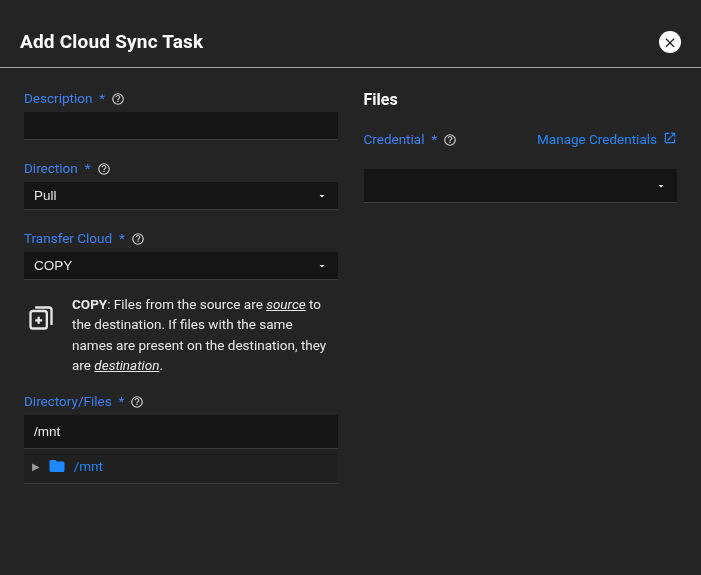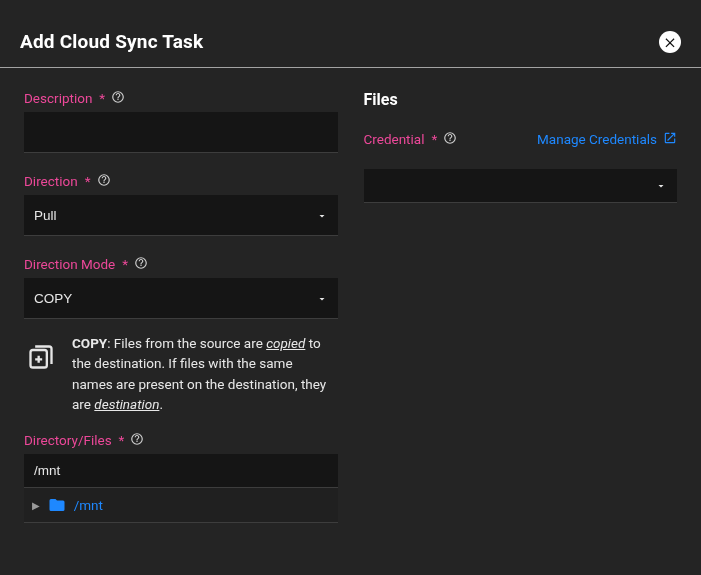--- a/index.html
+++ b/index.html
@@ -51,36 +51,36 @@
   .col { flex: 1; min-width: 0; }
   .section-title {
     font-size: 16px;
     font-weight: 700;
     color: #fff;
     margin-bottom: 22px;
   }
   .field { margin-bottom: 20px; }
   .field-label-row {
     display: flex;
-    align-items: flex-start;
+    align-items: flex-end;
     gap: 6px;
     margin-bottom: 6px;
     font-size: 13.5px;
-    color: #ec4899;
+    color: #3b82f6;
   }
   .field-label-row .req { margin-left: 1px; }
   .help-icon {
     width: 14px; height: 14px;
     display: inline-flex; align-items: center; justify-content: center;
     cursor: pointer;
   }
   .help-icon svg { width: 14px; height: 14px; }
   .input, .select {
     width: 100%;
-    height: 41px;
+    height: 28px;
     background: #151515;
     border: none;
     border-bottom: 1px solid #3d3d3d;
     color: #e6e6e6;
     font-size: 13.5px;
     padding: 0 10px;
     outline: none;
   }
   .select-wrap { position: relative; }
   .select-wrap .caret {
@@ -211,21 +211,21 @@
           <span class="caret">
             <svg width="12" height="12" viewBox="0 0 24 24">
                 <path fill="#e6e6e6" d="M7 10l5 5 5-5z"></path>
               </svg>
           </span>
         </div>
       </div>
 
       <div class="field" style="margin-bottom:10px">
         <div class="field-label-row">
-          <span>Direction Mode</span>
+          <span>Transfer Cloud</span>
           <span class="req">*</span>
           <span class="help-icon">
             <svg viewBox="0 0 24 24">
                 <circle cx="12" cy="12" r="9" fill="none" stroke="#cfcfcf" stroke-width="2"></circle>
                 <path fill="#cfcfcf" d="M11 17h2v-2h-2v2zm1-12c-2.2 0-4 1.8-4 4h2c0-1.1.9-2 2-2s2 .9 2 2c0 2-3 1.8-3 5h2c0-2.2 3-2.5 3-5 0-2.2-1.8-4-4-4z"></path>
               </svg>
           </span>
         </div>
         <div class="select-wrap">
           <input readonly="" class="select" value="COPY" style="">
@@ -239,21 +239,21 @@
 
       <div class="helptext">
         <div class="icon-col">
           <svg width="28" height="28" viewBox="0 0 24 24">
             <rect x="3" y="6" width="14" height="15" rx="2" fill="none" stroke="#e6e6e6" stroke-width="2"></rect>
             <path d="M7 3h12a2 2 0 0 1 2 2v13" fill="none" stroke="#e6e6e6" stroke-width="2"></path>
             <path d="M10 11v6M7 14h6" stroke="#e6e6e6" stroke-width="2"></path>
           </svg>
         </div>
         <div class="text-col">
-          <b>COPY</b><span>: Files from the source are </span><span class="underline-i">copied</span><span> to the destination. If files with the same names are present on the destination, they are </span><span class="underline-i">destination</span><span>.</span>
+          <b>COPY</b><span>: Files from the source are </span><span class="underline-i">source</span><span> to the destination. If files with the same names are present on the destination, they are </span><span class="underline-i">destination</span><span>.</span>
         </div>
       </div>
 
       <div class="field" style="margin-bottom:0">
         <div class="field-label-row">
           <span>Directory/Files</span>
           <span class="req">*</span>
           <span class="help-icon">
             <svg viewBox="0 0 24 24">
                 <circle cx="12" cy="12" r="9" fill="none" stroke="#cfcfcf" stroke-width="2"></circle>

